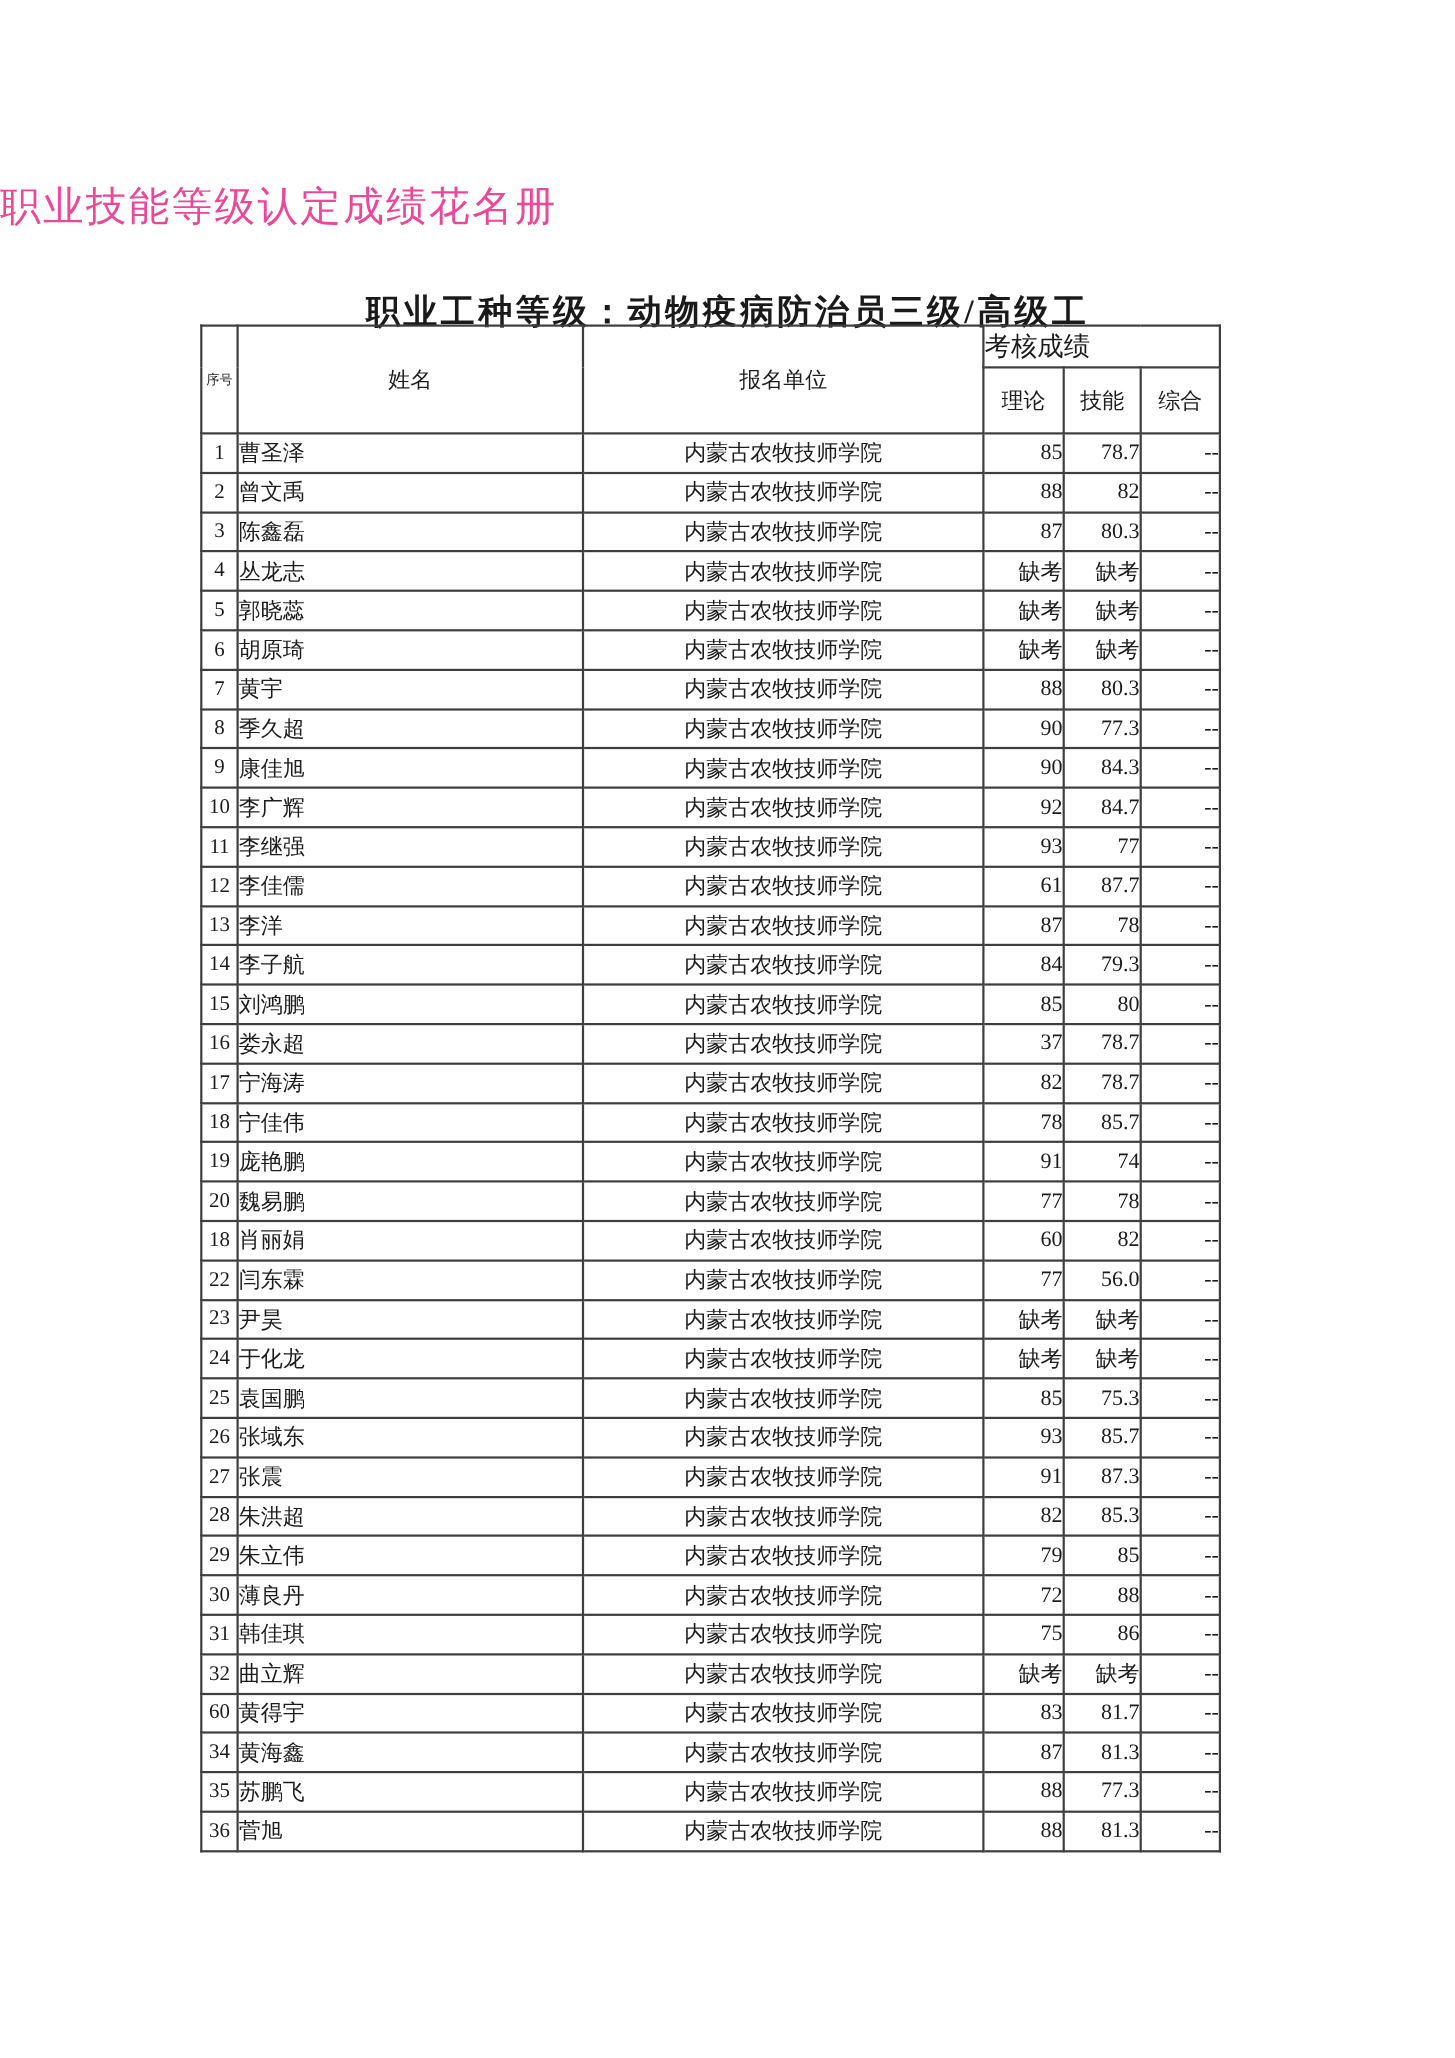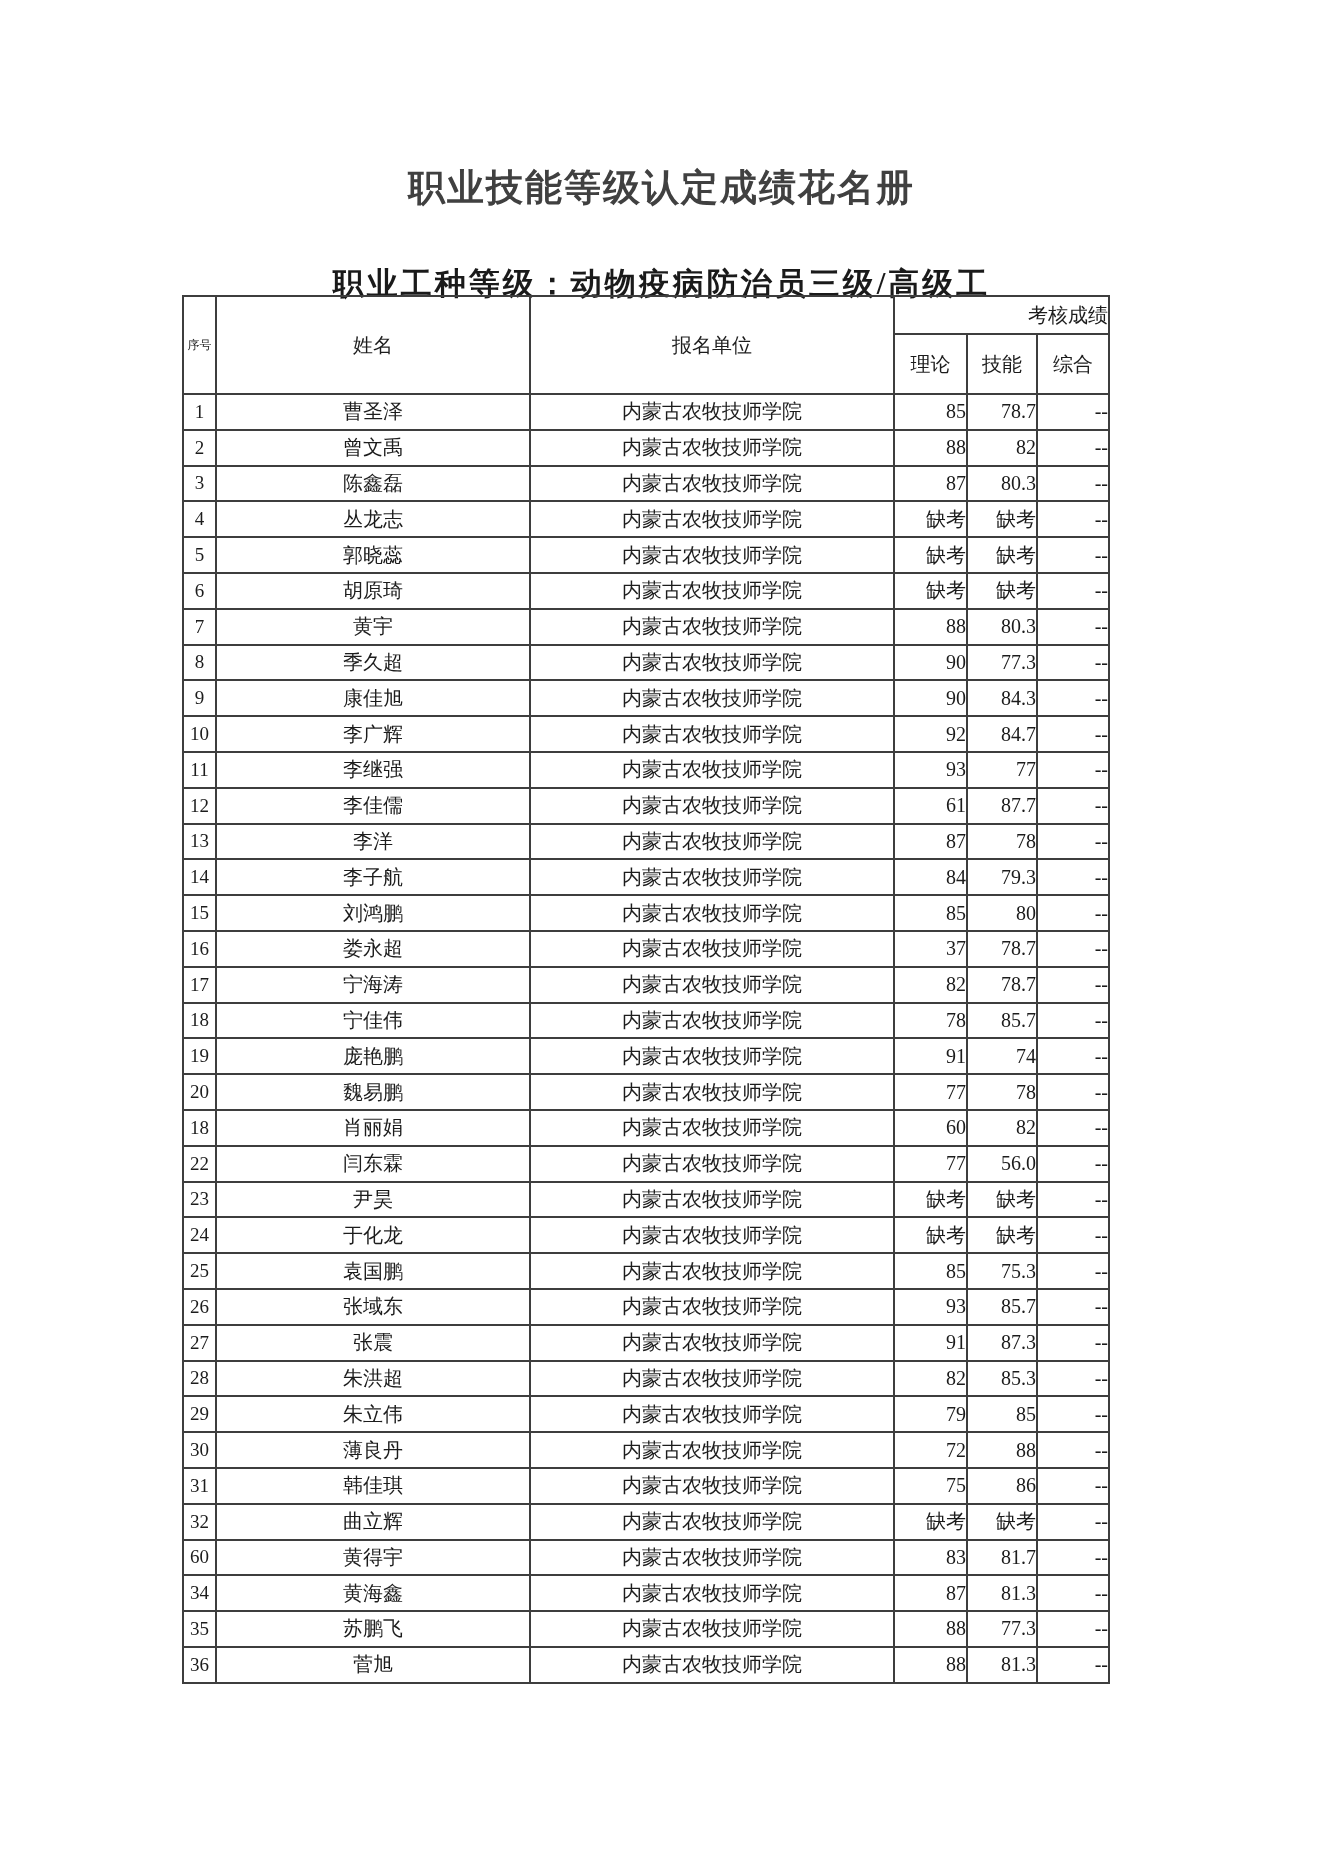--- a/index.html
+++ b/index.html
@@ -12,27 +12,26 @@
     height: 1871px;
     position: relative;
     font-family: "Liberation Serif", "DejaVu Serif", serif;
     color: #1c1c1c;
   }
   .doc-title {
     position: absolute;
     top: 168px;
     left: 0;
     width: 100%;
-    text-align: center;
     font-family: "Liberation Sans", "DejaVu Sans", sans-serif;
-    font-weight: bold;
+    font-weight: normal;
     font-size: 37px;
     line-height: 1.1;
     letter-spacing: 2px;
-    color: #404040;
+    color: #ec4899;
   }
   .doc-subtitle {
     position: absolute;
     top: 241px;
     left: 0;
     width: 100%;
     text-align: center;
     font-family: "Liberation Serif", "DejaVu Serif", serif;
     font-weight: bold;
     font-size: 31px;
@@ -70,24 +69,24 @@
   thead tr.sub-row    { height: 60px; }
   tbody tr            { height: 35.8px; }
 
   th.h-index {
     text-align: center;
     line-height: 2.05;
     white-space: normal; 
     font-size: 12px;
   }
   th.h-center { text-align: center; font-size: 20px; }
-  th.h-group  { text-align: right; font-size: 20px; }
+  th.h-group  { text-align: left; font-size: 24px; }
 
   td.c-index { text-align: center; font-size: 19px; }
-  td.c-name  { text-align: center; padding-left: 13px; font-size: 20px; }
+  td.c-name  { text-align: left; padding-left: 13px; font-size: 20px; }
   td.c-unit  { text-align: center; font-size: 20px; border-radius: 10px; }
   td.c-score { text-align: right; padding-right: 11px; font-size: 20px; }
 </style>
 </head>
 <body>
 
 <div class="doc-title">职业技能等级认定成绩花名册</div>
 
 <div class="doc-subtitle">职业工种等级：动物疫病防治员三级/高级工</div>
 

